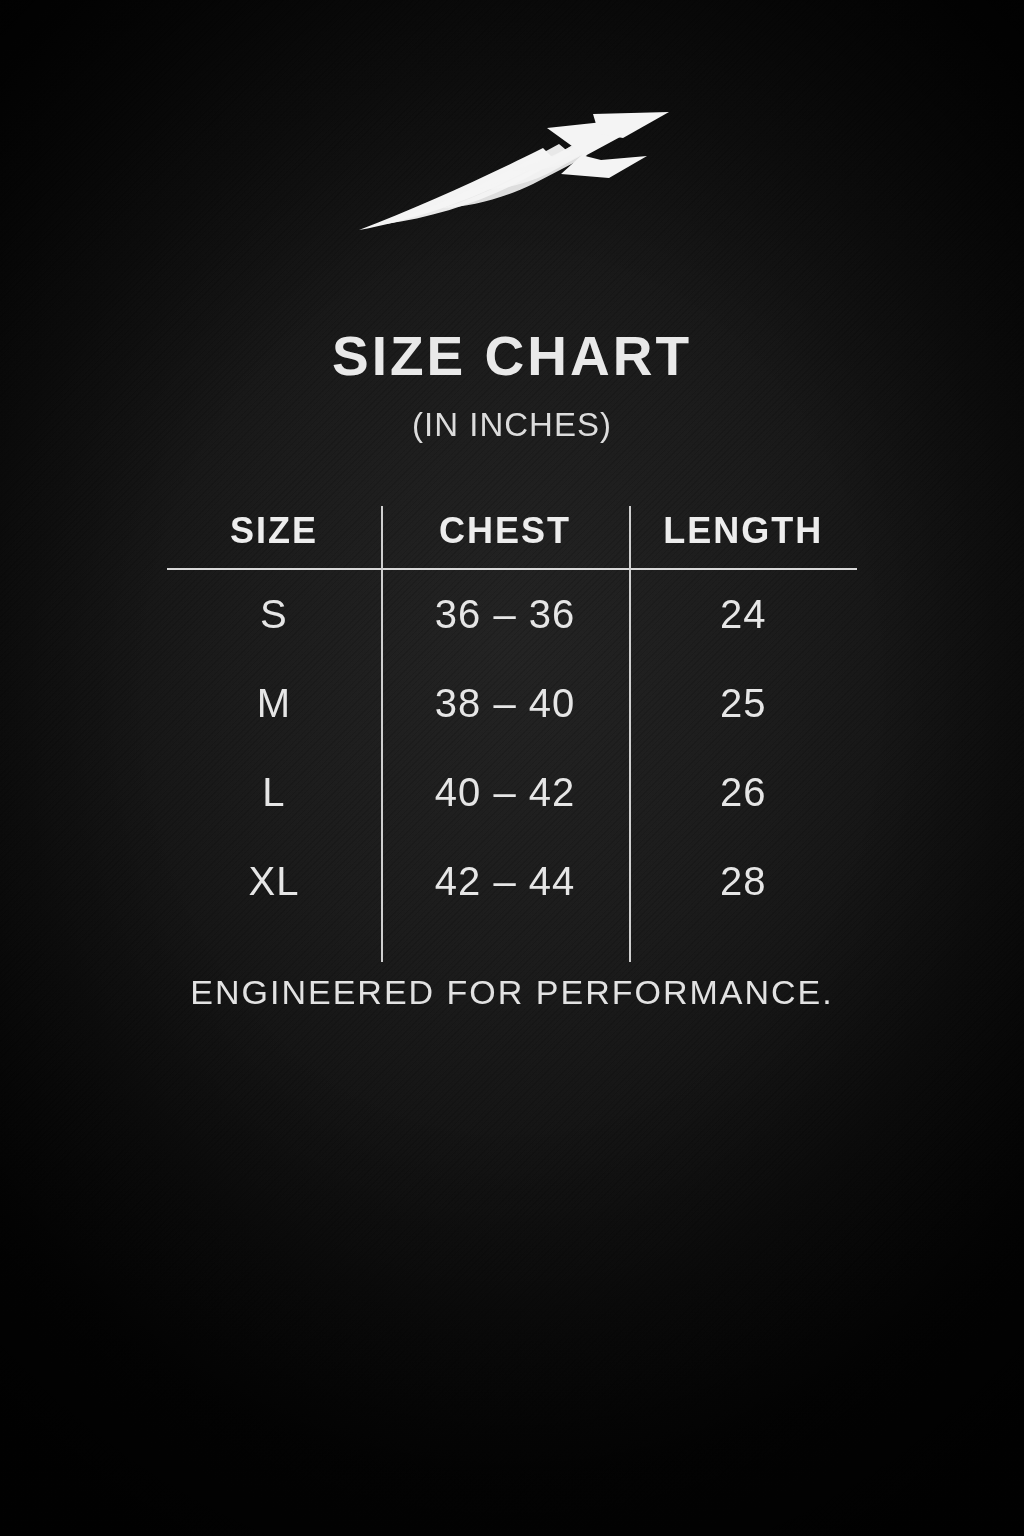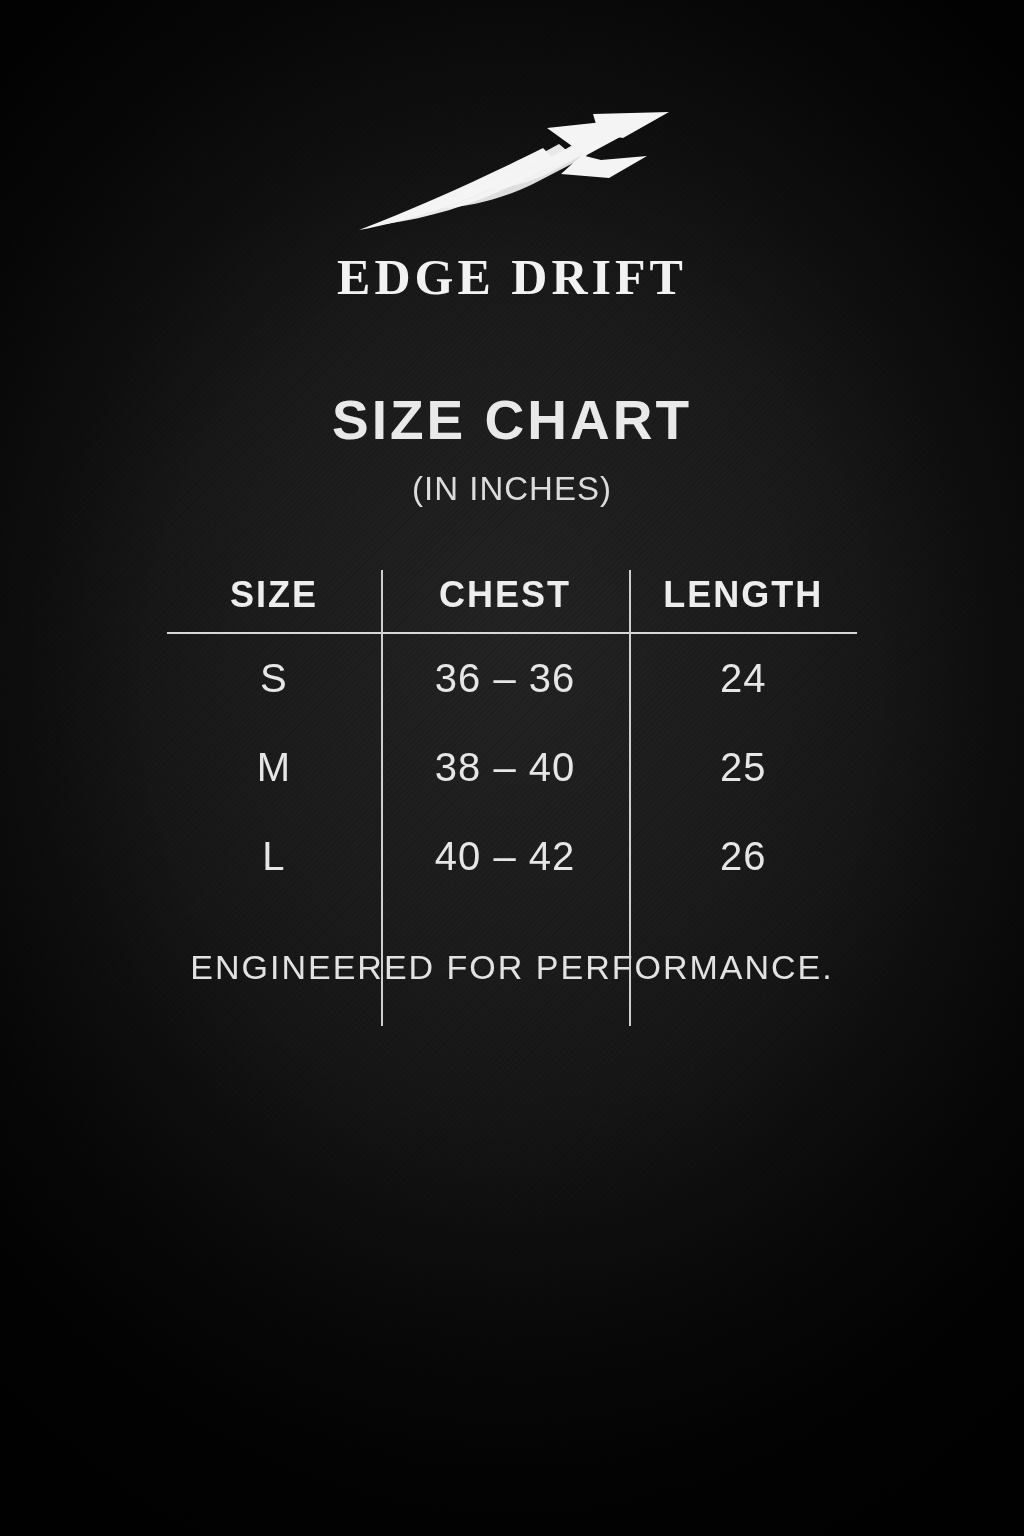--- a/index.html
+++ b/index.html
@@ -162,21 +162,20 @@
         <path d="M12 118 C 70 96, 140 64, 196 36 L 206 46 L 150 74 C 110 93, 58 110, 12 118 Z"></path>
         <path d="M38 112 C 96 92, 158 62, 212 32 L 224 42 L 168 72 C 128 92, 82 106, 38 112 Z" opacity="0.95"></path>
         <path d="M96 96 C 140 82, 186 58, 228 34 L 240 44 L 186 72 C 152 88, 124 94, 96 96 Z" opacity="0.9"></path>
         <path d="M130 78 C 168 66, 206 46, 240 24 L 252 34 L 200 62 C 174 74, 152 78, 130 78 Z" opacity="0.85"></path>
         <path d="M166 58 C 196 50, 224 36, 250 18 L 262 28 L 216 52 C 198 58, 182 60, 166 58 Z" opacity="0.8"></path>
         <path d="M200 16 L 312 4 L 238 44 L 254 48 L 300 44 L 262 66 L 214 62 L 236 42 Z"></path>
         <path d="M246 2 L 322 0 L 276 26 L 252 22 Z"></path>
       </g>
     </svg>
 
-    <div class="brand-name">EDGE DRIFT</div>
 
     <div class="title">SIZE CHART</div>
     <div class="subtitle">(IN INCHES)</div>
 
     <div class="table-wrap">
       <div class="vrule one"></div>
       <div class="vrule two"></div>
       <table class="size-table">
         <thead>
           <tr>
@@ -194,20 +193,25 @@
           <tr>
             <td>M</td>
             <td>38 – 40</td>
             <td>25</td>
           </tr>
           <tr>
             <td>L</td>
             <td>40 – 42</td>
             <td>26</td>
           </tr>
+          <tr>
+            <td>XL</td>
+            <td>42 – 44</td>
+            <td>28</td>
+          </tr>
         </tbody>
       </table>
     </div>
 
     <div class="tagline">
       <div>ENGINEERED FOR PERFORMANCE.</div>
     </div>
 
   </div>
 </div>

